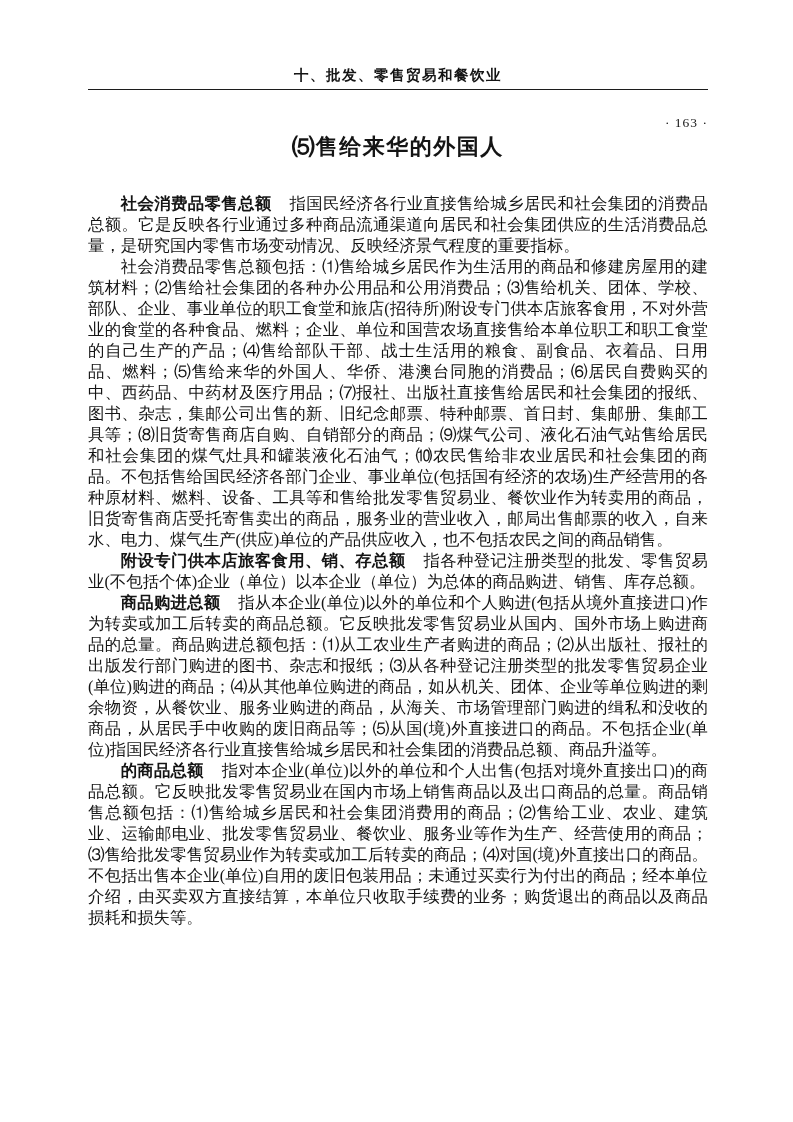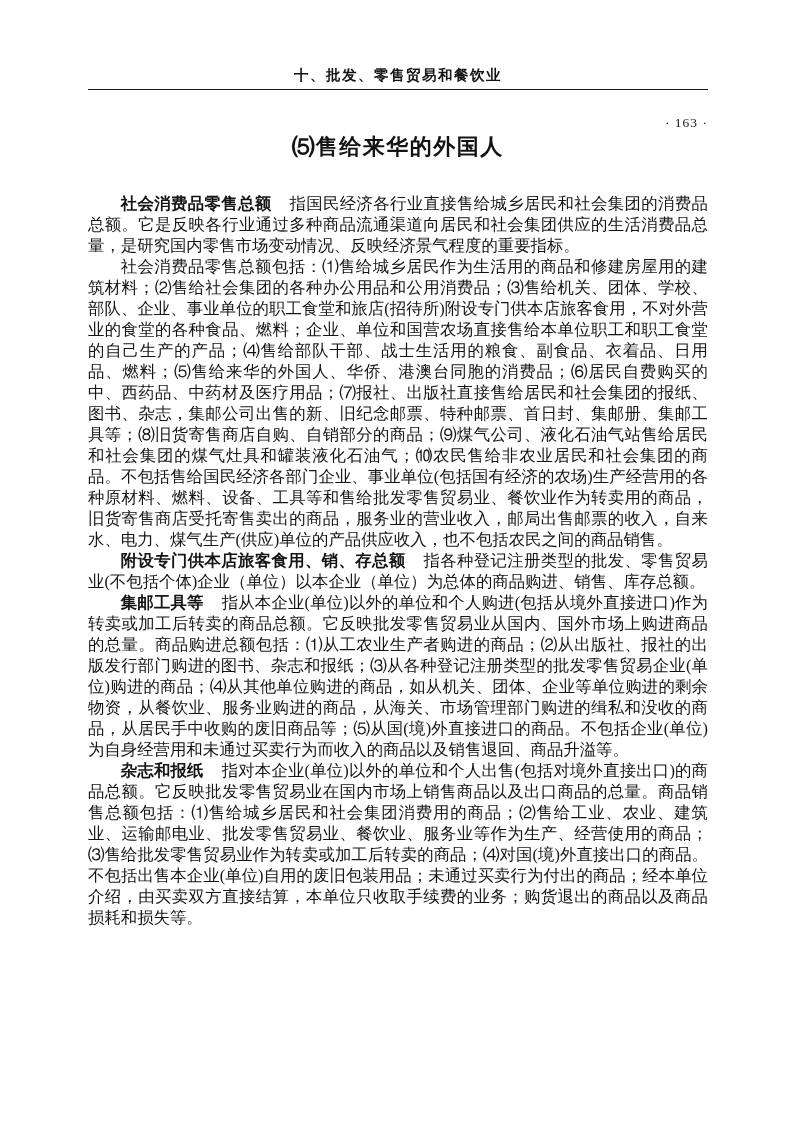--- a/index.html
+++ b/index.html
@@ -99,22 +99,22 @@
 
       <p>
         <span>社会消费品零售总额包括：⑴售给城乡居民作为生活用的商品和修建房屋用的建筑材料；⑵售给社会集团的各种办公用品和公用消费品；⑶售给机关、团体、学校、部队、企业、事业单位的职工食堂和旅店(招待所)附设专门供本店旅客食用，不对外营业的食堂的各种食品、燃料；企业、单位和国营农场直接售给本单位职工和职工食堂的自己生产的产品；⑷售给部队干部、战士生活用的粮食、副食品、衣着品、日用品、燃料；⑸售给来华的外国人、华侨、港澳台同胞的消费品；⑹居民自费购买的中、西药品、中药材及医疗用品；⑺报社、出版社直接售给居民和社会集团的报纸、图书、杂志，集邮公司出售的新、旧纪念邮票、特种邮票、首日封、集邮册、集邮工具等；⑻旧货寄售商店自购、自销部分的商品；⑼煤气公司、液化石油气站售给居民和社会集团的煤气灶具和罐装液化石油气；⑽农民售给非农业居民和社会集团的商品。不包括售给国民经济各部门企业、事业单位(包括国有经济的农场)生产经营用的各种原材料、燃料、设备、工具等和售给批发零售贸易业、餐饮业作为转卖用的商品，旧货寄售商店受托寄售卖出的商品，服务业的营业收入，邮局出售邮票的收入，自来水、电力、煤气生产(供应)单位的产品供应收入，也不包括农民之间的商品销售。</span>
       </p>
 
       <p>
         <span class="term">附设专门供本店旅客食用、销、存总额</span><span>指各种登记注册类型的批发、零售贸易业(不包括个体)企业（单位）以本企业（单位）为总体的商品购进、销售、库存总额。</span>
       </p>
 
       <p>
-        <span class="term">集邮工具等</span><span>指从本企业(单位)以外的单位和个人购进(包括从境外直接进口)作为转卖或加工后转卖的商品总额。它反映批发零售贸易业从国内、国外市场上购进商品的总量。商品购进总额包括：⑴从工农业生产者购进的商品；⑵从出版社、报社的出版发行部门购进的图书、杂志和报纸；⑶从各种登记注册类型的批发零售贸易企业(单位)购进的商品；⑷从其他单位购进的商品，如从机关、团体、企业等单位购进的剩余物资，从餐饮业、服务业购进的商品，从海关、市场管理部门购进的缉私和没收的商品，从居民手中收购的废旧商品等；⑸从国(境)外直接进口的商品。不包括企业(单位)为自身经营用和未通过买卖行为而收入的商品以及销售退回、商品升溢等。</span>
+        <span class="term">商品购进总额</span><span>指从本企业(单位)以外的单位和个人购进(包括从境外直接进口)作为转卖或加工后转卖的商品总额。它反映批发零售贸易业从国内、国外市场上购进商品的总量。商品购进总额包括：⑴从工农业生产者购进的商品；⑵从出版社、报社的出版发行部门购进的图书、杂志和报纸；⑶从各种登记注册类型的批发零售贸易企业(单位)购进的商品；⑷从其他单位购进的商品，如从机关、团体、企业等单位购进的剩余物资，从餐饮业、服务业购进的商品，从海关、市场管理部门购进的缉私和没收的商品，从居民手中收购的废旧商品等；⑸从国(境)外直接进口的商品。不包括企业(单位)指国民经济各行业直接售给城乡居民和社会集团的消费品总额、商品升溢等。</span>
       </p>
 
       <p>
-        <span class="term">杂志和报纸</span><span>指对本企业(单位)以外的单位和个人出售(包括对境外直接出口)的商品总额。它反映批发零售贸易业在国内市场上销售商品以及出口商品的总量。商品销售总额包括：⑴售给城乡居民和社会集团消费用的商品；⑵售给工业、农业、建筑业、运输邮电业、批发零售贸易业、餐饮业、服务业等作为生产、经营使用的商品；⑶售给批发零售贸易业作为转卖或加工后转卖的商品；⑷对国(境)外直接出口的商品。不包括出售本企业(单位)自用的废旧包装用品；未通过买卖行为付出的商品；经本单位介绍，由买卖双方直接结算，本单位只收取手续费的业务；购货退出的商品以及商品损耗和损失等。</span>
+        <span class="term">的商品总额</span><span>指对本企业(单位)以外的单位和个人出售(包括对境外直接出口)的商品总额。它反映批发零售贸易业在国内市场上销售商品以及出口商品的总量。商品销售总额包括：⑴售给城乡居民和社会集团消费用的商品；⑵售给工业、农业、建筑业、运输邮电业、批发零售贸易业、餐饮业、服务业等作为生产、经营使用的商品；⑶售给批发零售贸易业作为转卖或加工后转卖的商品；⑷对国(境)外直接出口的商品。不包括出售本企业(单位)自用的废旧包装用品；未通过买卖行为付出的商品；经本单位介绍，由买卖双方直接结算，本单位只收取手续费的业务；购货退出的商品以及商品损耗和损失等。</span>
       </p>
 
     </div>
   </div>
 </div>
 
 </body></html>

